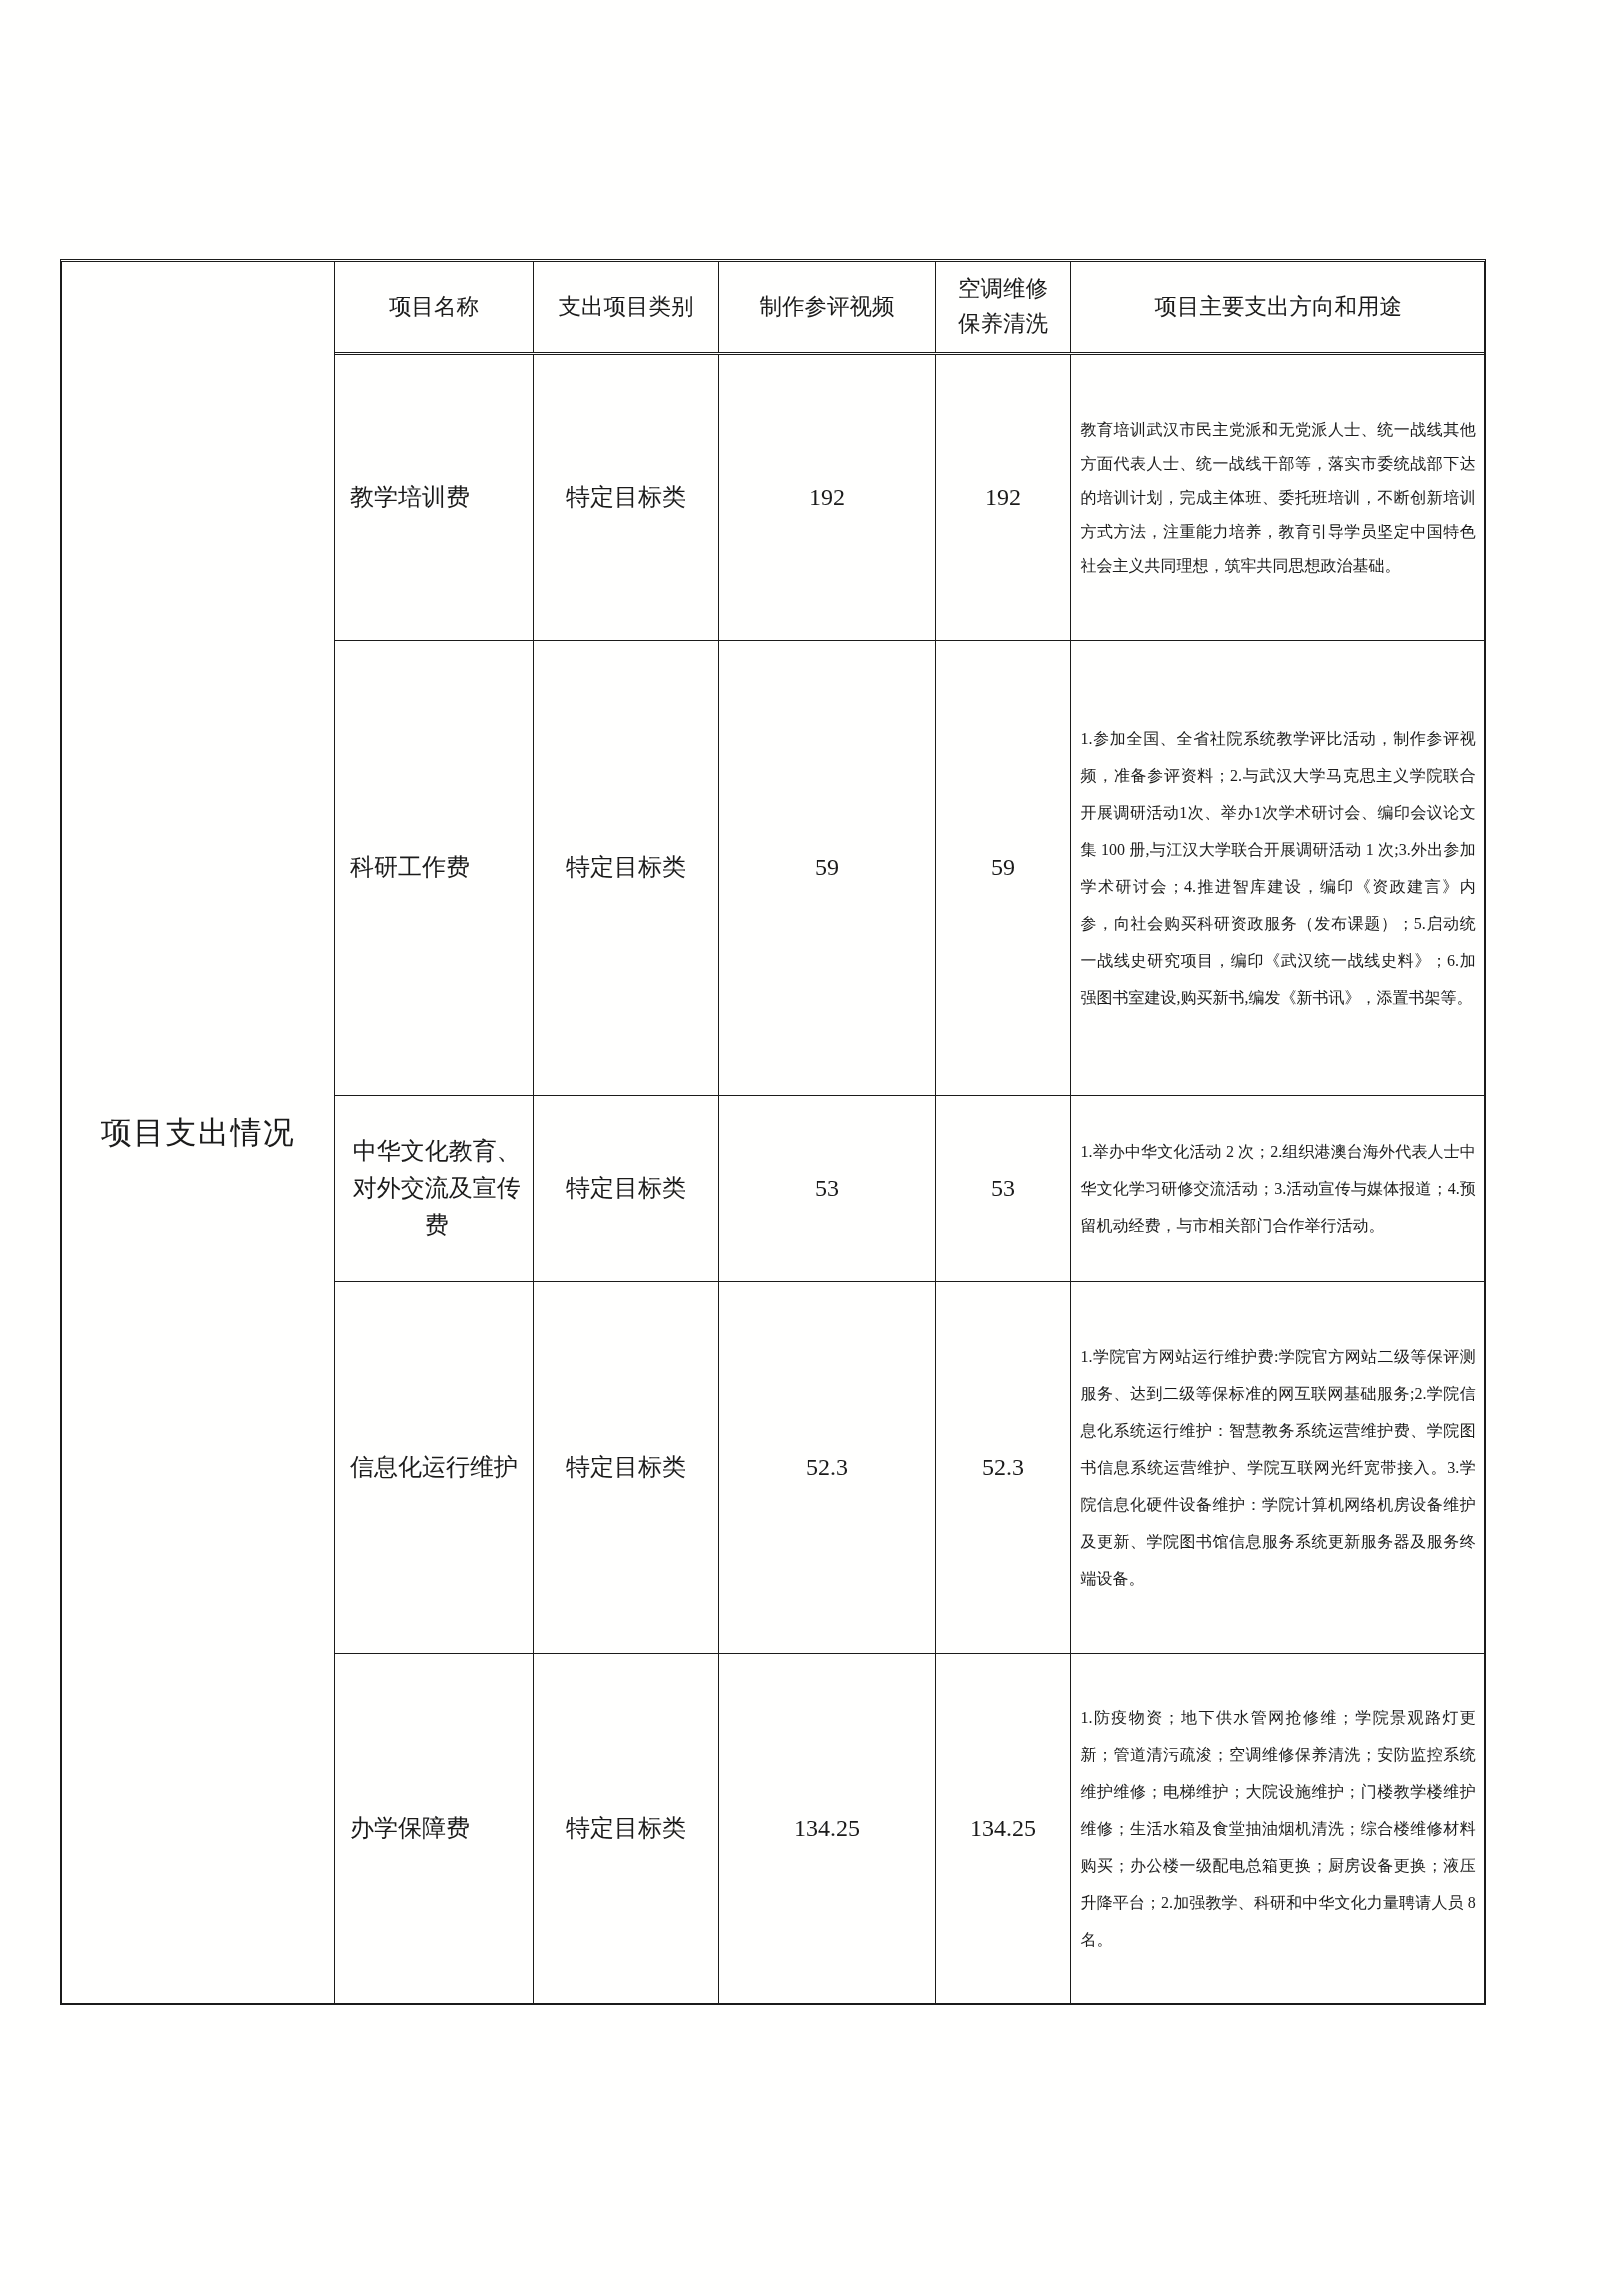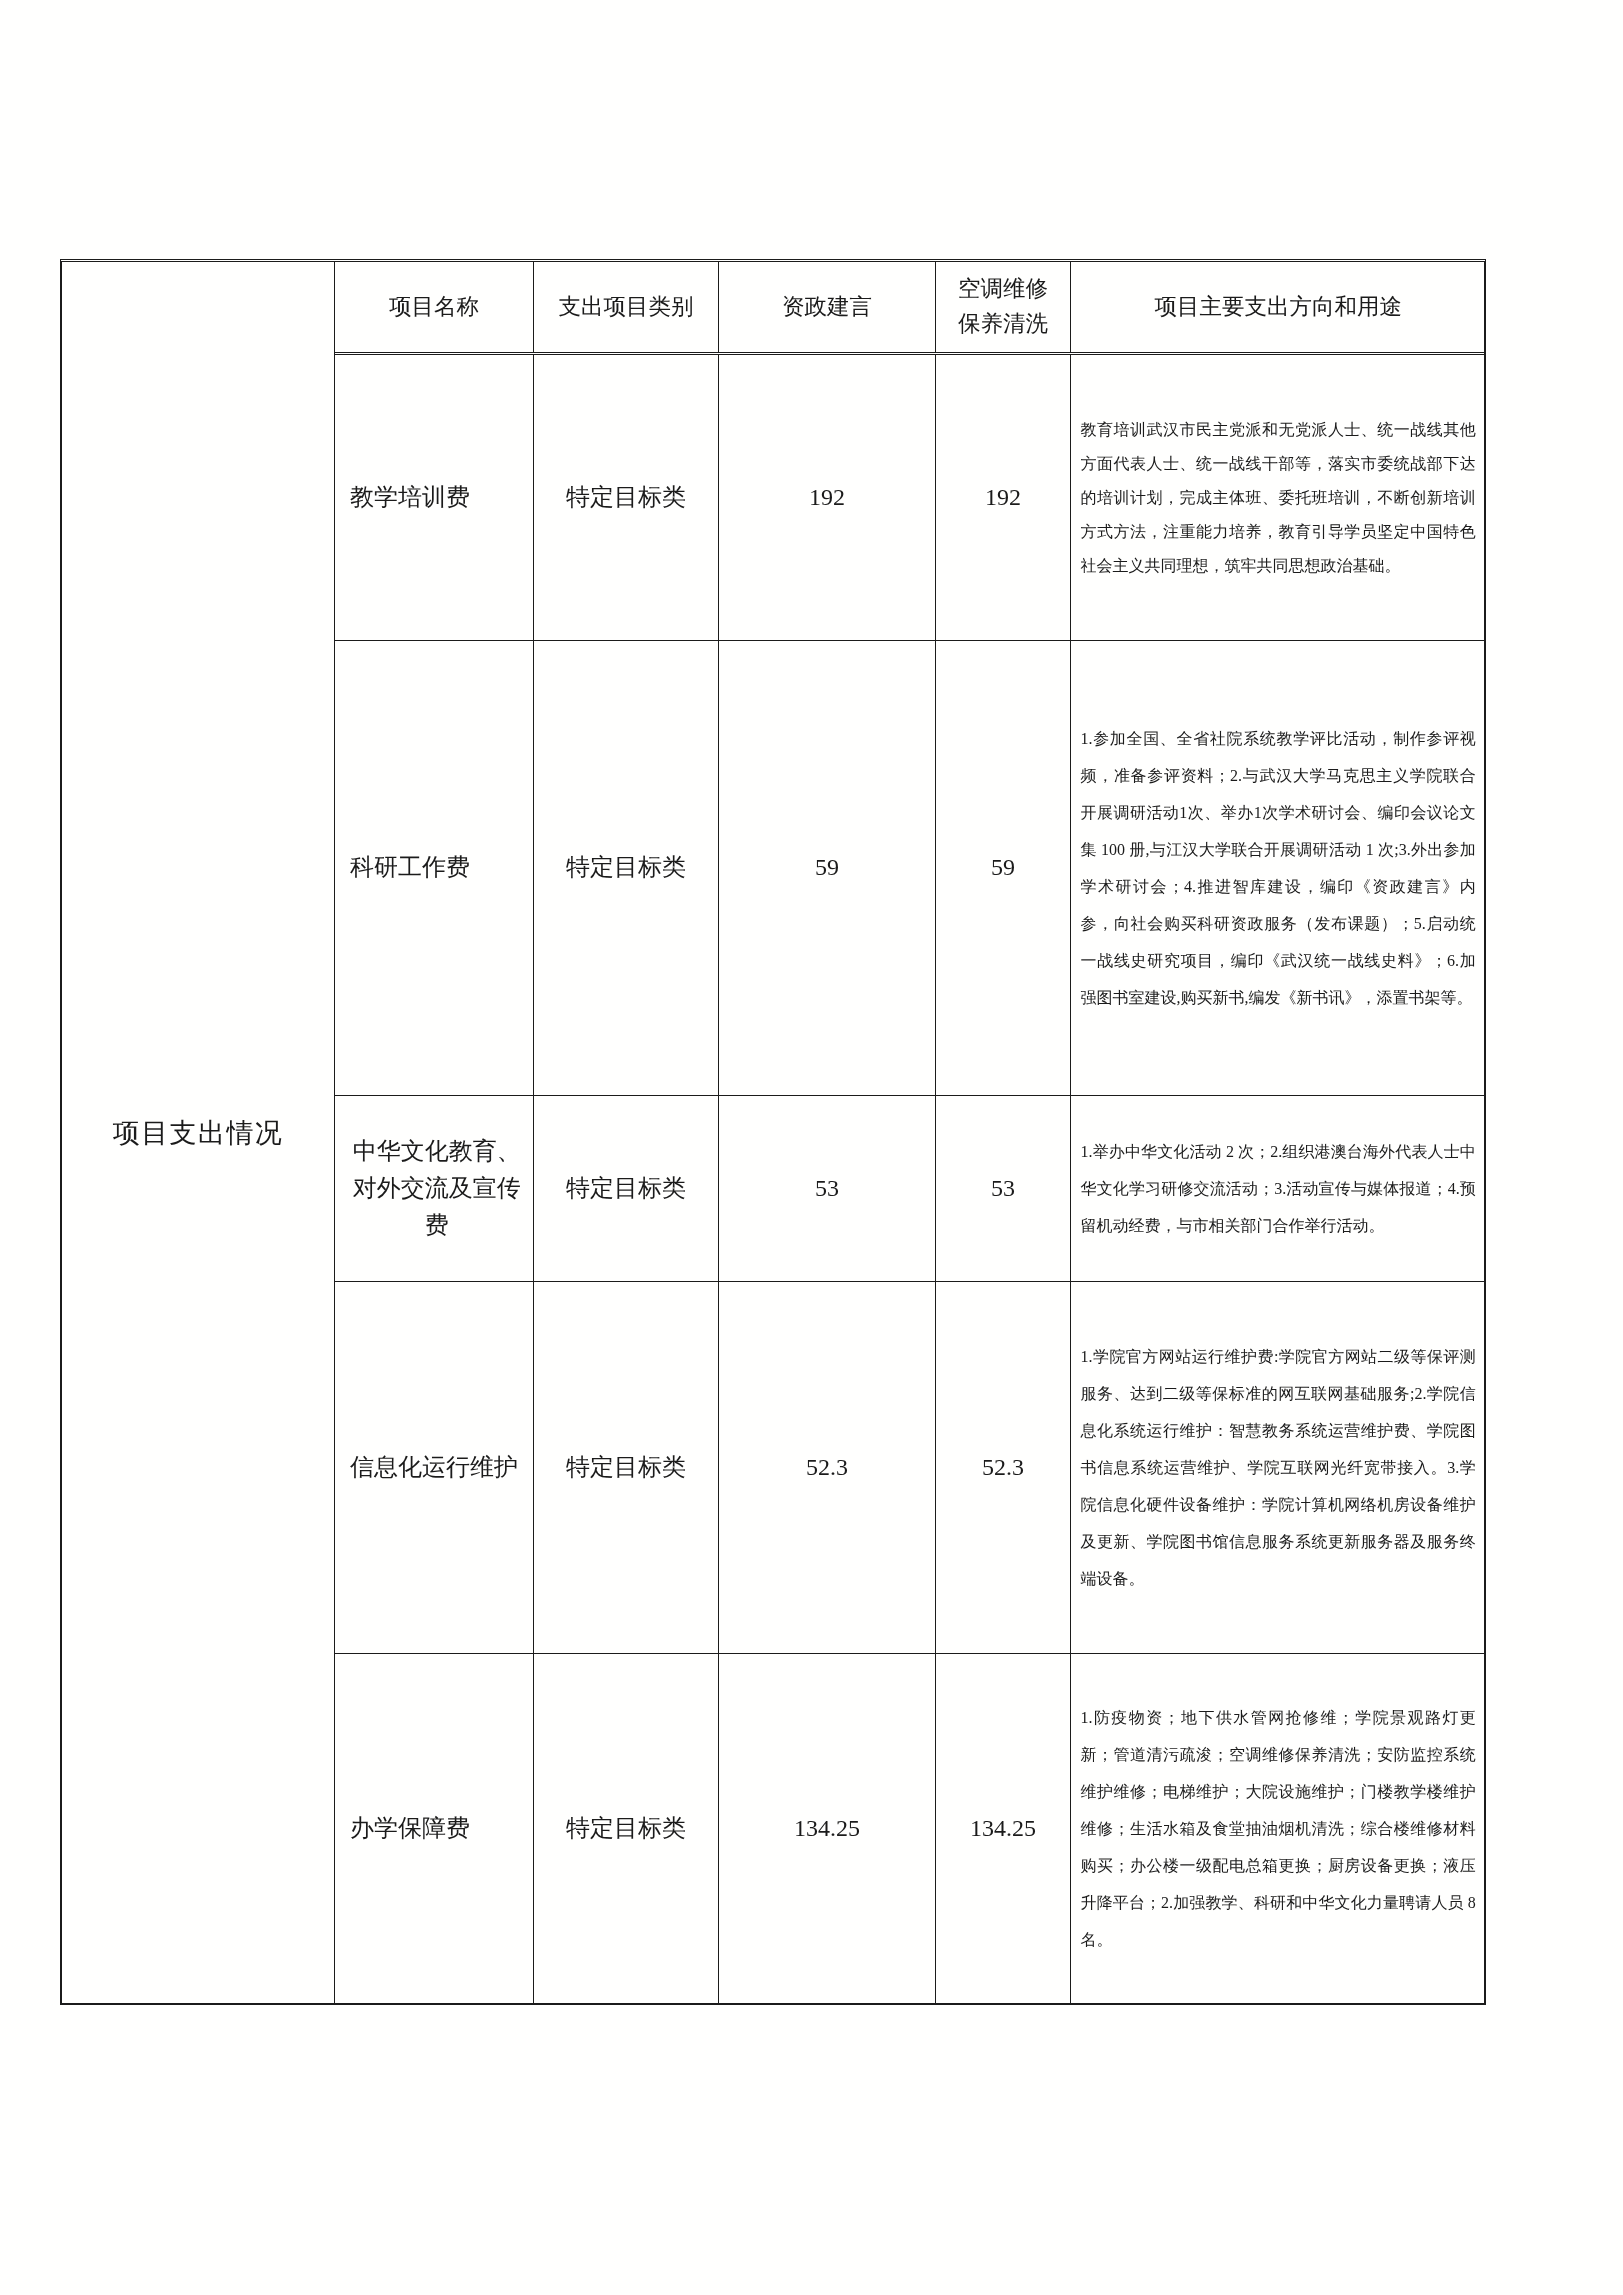--- a/index.html
+++ b/index.html
@@ -31,21 +31,21 @@
     background: #fffffe;
   }
   
   .group-col {
     width: 273px;
     box-sizing: border-box;
     border-right: 1.4px solid #1b1b1b;
     display: flex;
     align-items: center;
     justify-content: center;
-    font-size: 27px;
+    font-size: 31px;
     letter-spacing: 1.4px;
     flex-shrink: 0;
   }
   .rows {
     flex: 1;
     display: flex;
     flex-direction: column;
     min-width: 0;
   }
   .row {
@@ -103,21 +103,21 @@
 
     <div class="group-col">
       <span>项目支出情况</span>
     </div>
 
     <div class="rows">
 
       <div class="row row-header">
         <div class="cell c-name">项目名称</div>
         <div class="cell c-cat">支出项目类别</div>
-        <div class="cell c-total">资政建言</div>
+        <div class="cell c-total">制作参评视频</div>
         <div class="cell c-annual">空调维修保养清洗</div>
         <div class="cell c-desc">项目主要支出方向和用途</div>
       </div>
 
       <div class="row row-0">
         <div class="cell c-name">教学培训费</div>
         <div class="cell c-cat">特定目标类</div>
         <div class="cell c-total">192</div>
         <div class="cell c-annual">192</div>
         <div class="cell c-desc">

